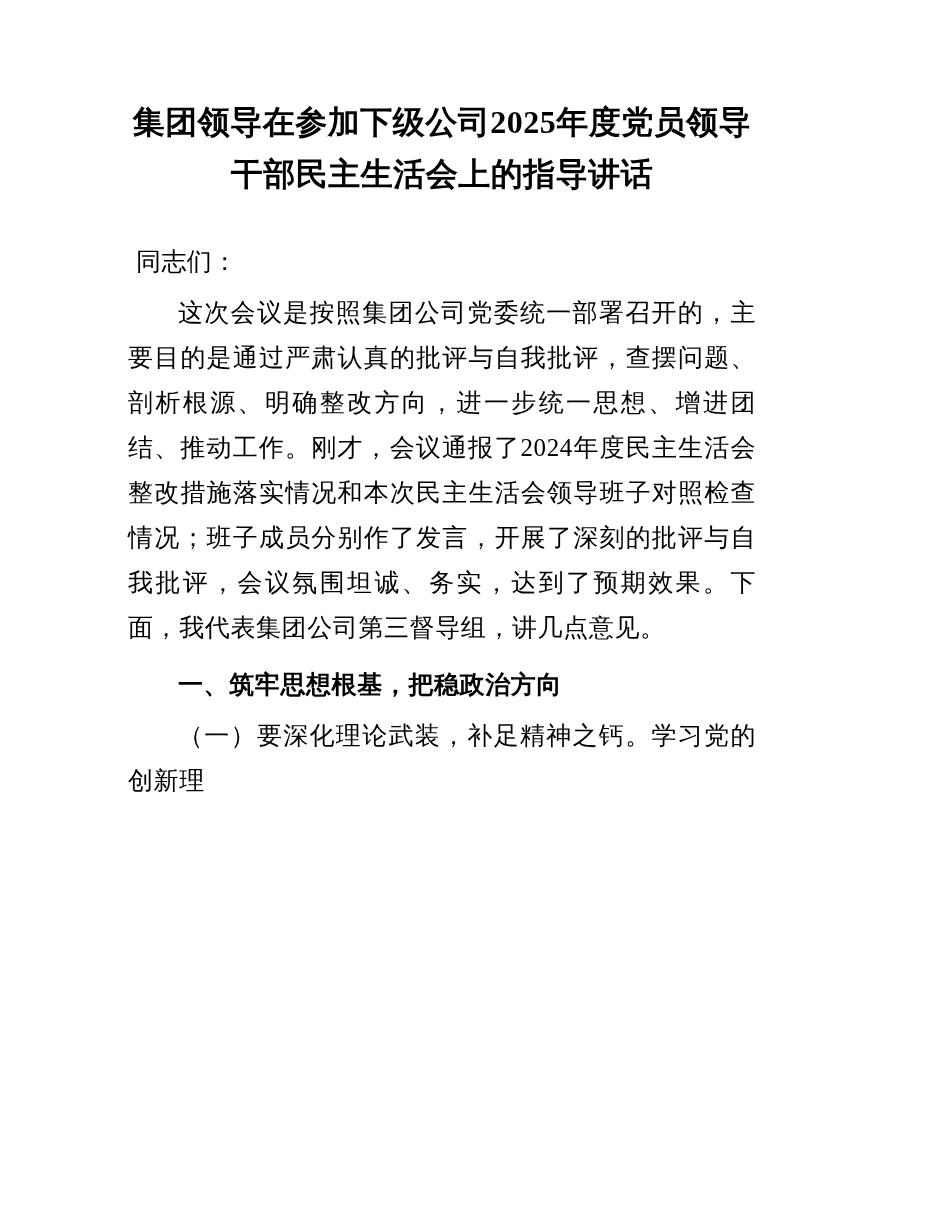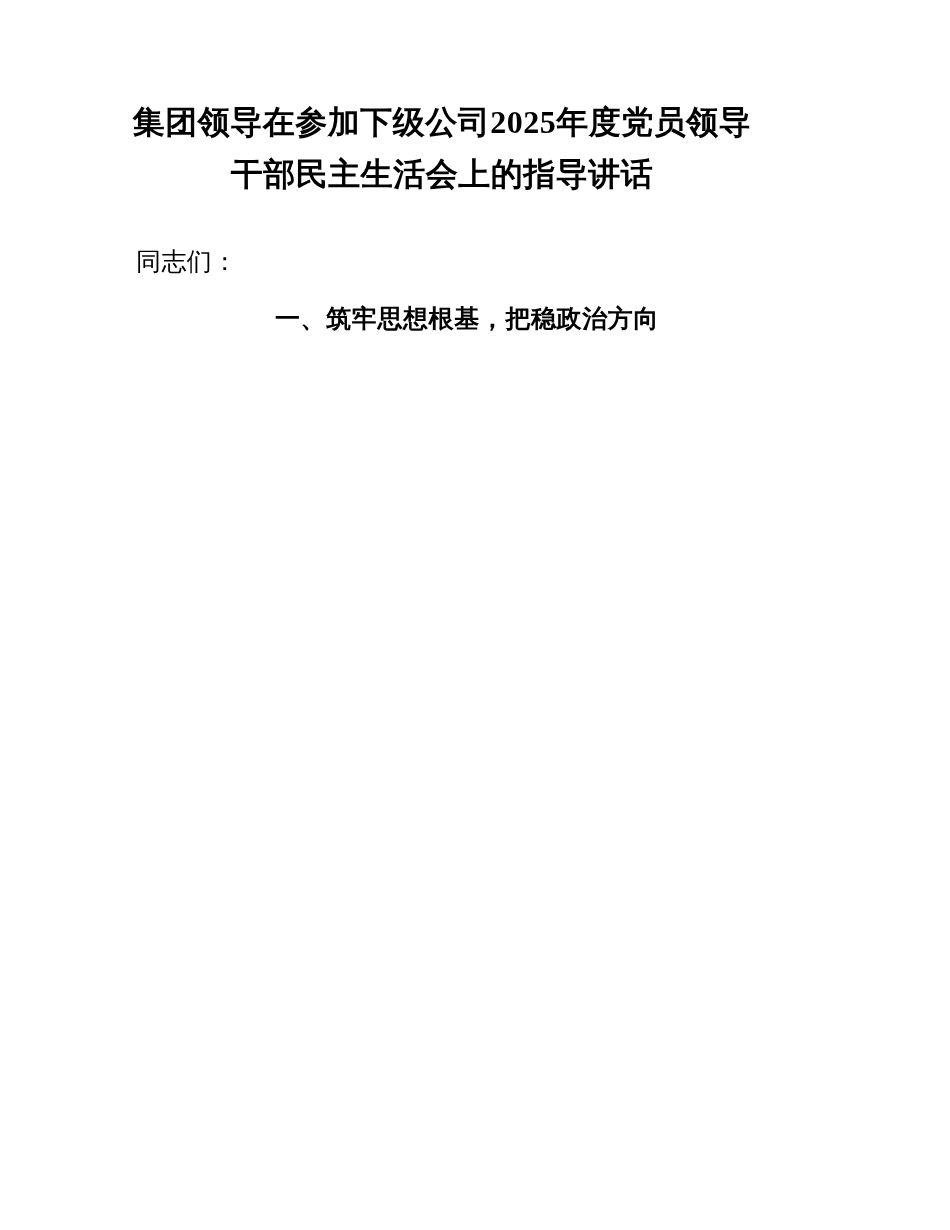--- a/index.html
+++ b/index.html
@@ -47,33 +47,34 @@
     text-indent: 2em;
     letter-spacing: 0.6px;
   }
   .heading {
     font-size: 25px;
     line-height: 45px;
     font-weight: bold;
     margin: 12px 0 6px 0;
     text-indent: 2em;
     letter-spacing: 0.6px;
-    text-align: center;
   }
   .para:last-child {
     margin-bottom: 0;
   }
 </style>
 </head>
 <body>
 
 <div class="page">
 
   <h1 class="doc-title">集团领导在参加下级公司2025年度党员领导干部民主生活会上的指导讲话</h1>
 
   <p class="salutation">同志们：</p>
 
+  <p class="para">这次会议是按照集团公司党委统一部署召开的，主要目的是通过严肃认真的批评与自我批评，查摆问题、剖析根源、明确整改方向，进一步统一思想、增进团结、推动工作。刚才，会议通报了2024年度民主生活会整改措施落实情况和本次民主生活会领导班子对照检查情况；班子成员分别作了发言，开展了深刻的批评与自我批评，会议氛围坦诚、务实，达到了预期效果。下面，我代表集团公司第三督导组，讲几点意见。</p>
 
   <p class="heading">一、筑牢思想根基，把稳政治方向</p>
 
 
+  <p class="para">（一）要深化理论武装，补足精神之钙。学习党的创新理</p>
 
 </div>
 
 </body></html>

